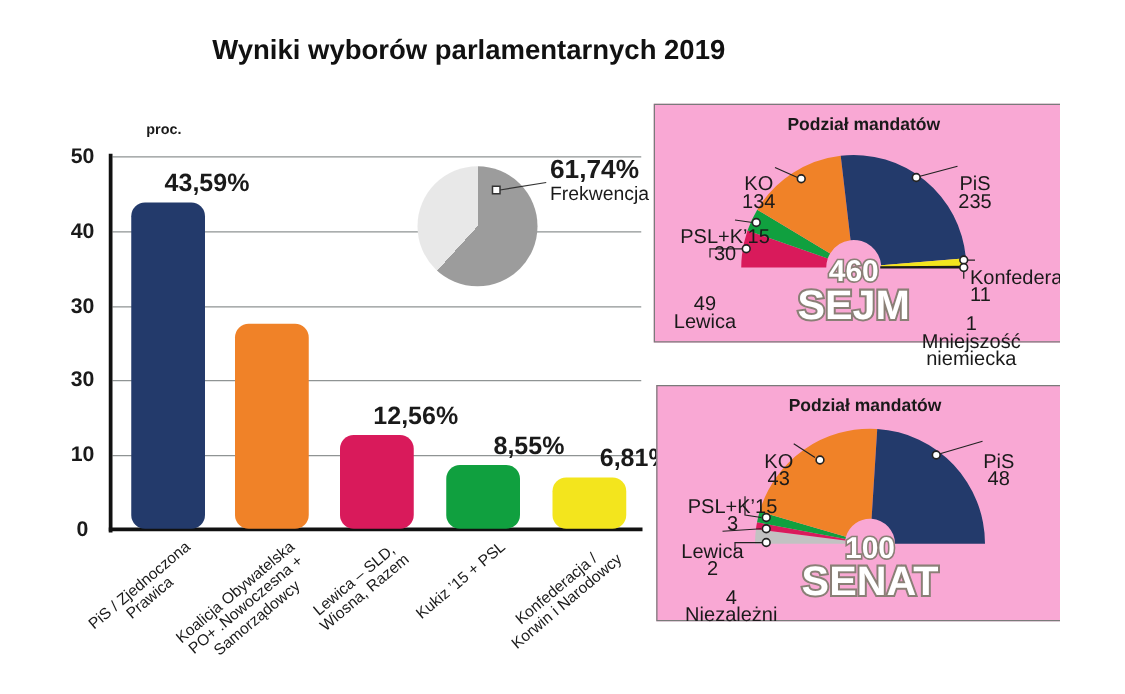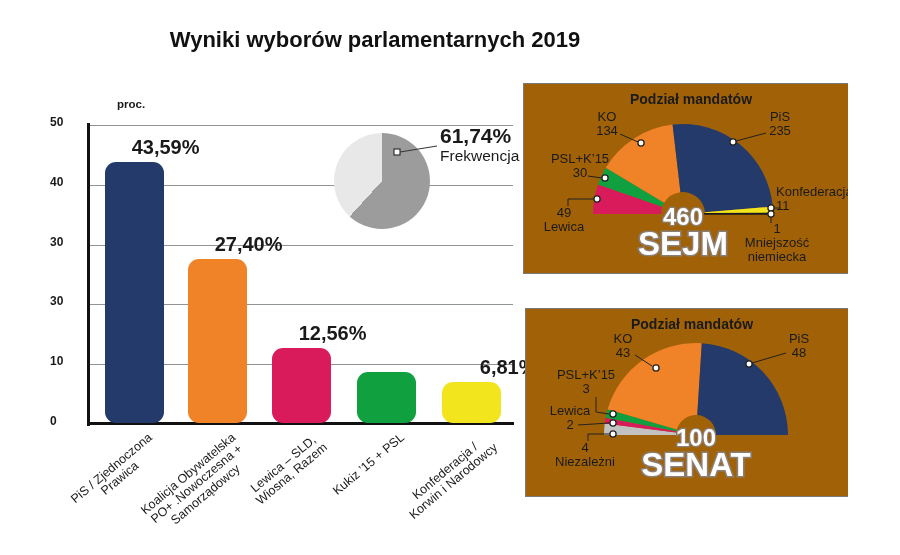--- a/index.html
+++ b/index.html
@@ -6,35 +6,35 @@
   .canvas{position:relative;width:848px;height:555px;background:#fff;overflow:hidden;
           font-family:"Liberation Sans",sans-serif;color:#1a1a1a;}
   .abs{position:absolute;}
   .page-title{position:absolute;left:110px;top:28px;width:530px;text-align:center;
               font-size:22px;font-weight:bold;line-height:1.05;color:#111;}
   .proc-label{position:absolute;left:80px;top:98px;font-size:11.5px;font-weight:bold;padding-left:37px;}
   
   #plot{position:absolute;left:90px;top:125px;width:423px;height:299px;}
   .gridline{position:absolute;left:0;width:423px;height:1px;background:#8f9494;}
   .axis{position:absolute;background:#111;}
-  .ytick{position:absolute;left:-40px;width:32px;text-align:left;font-size:12px;font-weight:bold;}
+  .ytick{position:absolute;left:-40px;width:32px;text-align:center;font-size:17px;font-weight:bold;}
   .bar{position:absolute;border-radius:11px;}
   .bar-value{position:absolute;width:130px;text-align:right;font-size:20px;font-weight:bold;white-space:nowrap;}
   .cat-label{position:absolute;white-space:pre;text-align:center;font-size:12.5px;line-height:1.07;
              transform:rotate(-40deg);transform-origin:100% 0;}
   
   .pie{position:absolute;left:334px;top:133px;width:96px;height:96px;border-radius:50%;}
   .turnout-pct{position:absolute;left:440px;top:124px;font-size:21px;font-weight:bold;}
   .turnout-sub{position:absolute;left:440px;top:147px;font-size:15.5px;}
   
-  .panel{position:absolute;border:1px solid #7a7a7a;background:#a16207;}
+  .panel{position:absolute;border:1px solid #7a7a7a;background:#f9a8d4;}
   .panel-title{position:absolute;left:0;top:7px;width:100%;text-align:center;
                font-size:14px;font-weight:bold;}
   .panel svg{position:absolute;left:0;top:0;}
-  .seat-label{position:absolute;font-size:13px;line-height:14px;white-space:pre;}
+  .seat-label{position:absolute;font-size:16px;line-height:14px;white-space:pre;margin-top:31px;}
   .seat-label.center{transform:translateX(-50%);text-align:center;}
   .seat-label.left{text-align:left;}
 </style>
 </head>
 <body>
 
 <div class="canvas">
 
   <div class="page-title">
     <div>Wyniki wyborów parlamentarnych 2019</div>
@@ -54,29 +54,29 @@
       <div class="ytick" style="top: 49.8px;">40</div>
       <div class="gridline" style="bottom: 298px;"></div>
       <div class="ytick" style="top: -10px;">50</div>
       <div class="axis" style="left: -3px; top: -2px; width: 3px; height: 303px;"></div>
       <div class="axis" style="left: -3px; top: 297px; width: 427px; height: 3px;"></div>
       <div class="bar" style="left: 15px; bottom: 1px; width: 59px; height: 260.668px; background: rgb(35, 58, 107);"></div>
       <div class="bar-value" style="left: -20.5px; top: 11.3318px;">43,59%</div>
       <div class="cat-label" style="right: 366.5px; top: 306px;">PiS / Zjednoczona
 Prawica</div>
       <div class="bar" style="left: 98px; bottom: 1px; width: 59px; height: 163.852px; background: rgb(240, 130, 40);"></div>
-      <div class="bar-value" style="left: 62.5px; top: 108.148px;">27,40%</div>
       <div class="cat-label" style="right: 283.5px; top: 306px;">Koalicja Obywatelska
 PO+ .Nowoczesna +
 Samorządowcy</div>
       <div class="bar" style="left: 182px; bottom: 1px; width: 59px; height: 75.1088px; background: rgb(217, 26, 91);"></div>
       <div class="bar-value" style="left: 146.5px; top: 196.891px;">12,56%</div>
       <div class="cat-label" style="right: 199.5px; top: 306px;">Lewica – SLD,
 Wiosna, Razem</div>
       <div class="bar" style="left: 267px; bottom: 1px; width: 59px; height: 51.129px; background: rgb(16, 160, 63);"></div>
+      <div class="bar-value" style="left: 231.5px; top: 220.871px;">8,55%</div>
       <div class="cat-label" style="right: 114.5px; top: 306px;">Kukiz ’15 + PSL</div>
       <div class="bar" style="left: 352px; bottom: 1px; width: 59px; height: 40.7238px; background: rgb(243, 229, 29);"></div>
       <div class="bar-value" style="left: 316.5px; top: 231.276px;">6,81%</div>
       <div class="cat-label" style="right: 29.5px; top: 306px;">Konfederacja /
 Korwin i Narodowcy</div>
     </div>
 
   <div class="pie" id="turnout-pie" style="background: conic-gradient(rgb(156, 156, 156) 0%, rgb(156, 156, 156) 61.74%, rgb(232, 232, 232) 61.74%, rgb(232, 232, 232) 100%);"></div>
   <svg class="abs" id="turnout-callout" style="left:330px;top:120px;" width="200" height="70">
       <line x1="70" y1="32" x2="107" y2="26" stroke="#333" stroke-width="1"></line>

